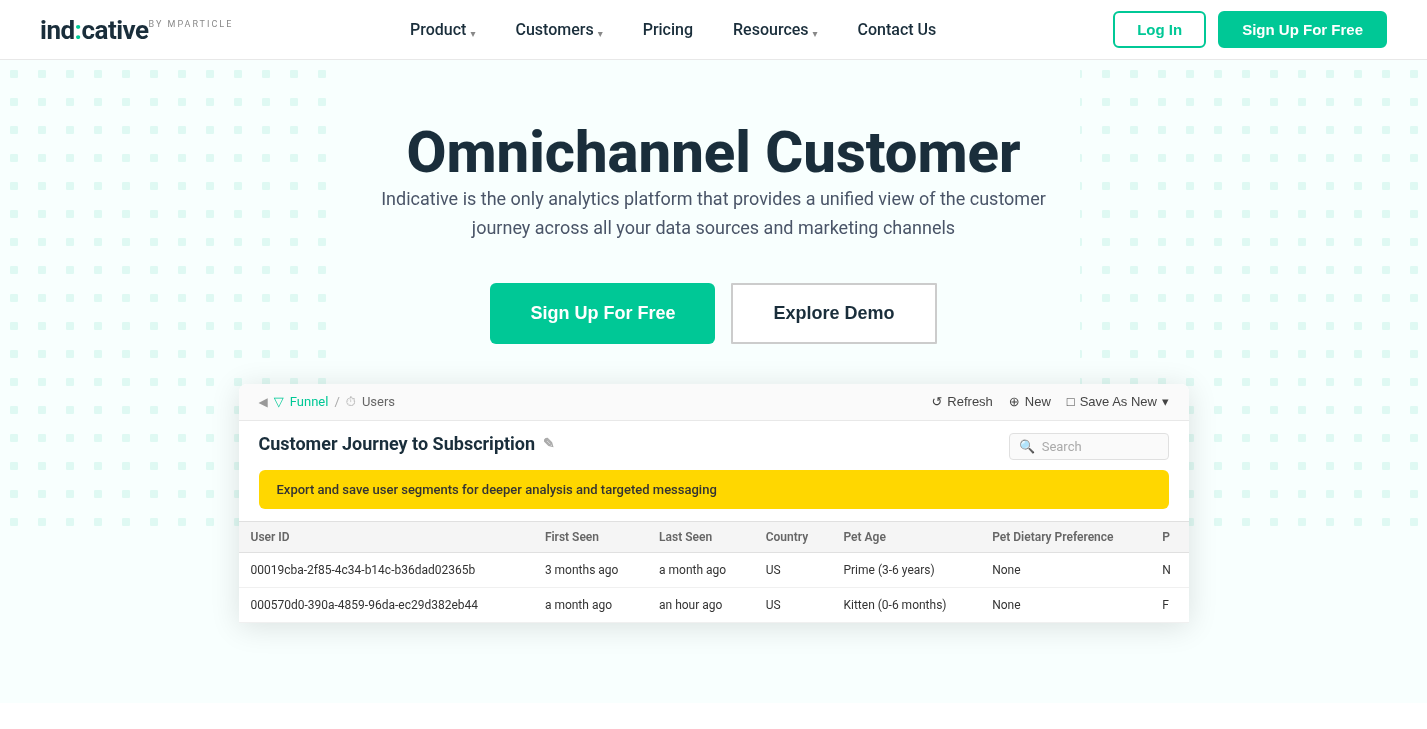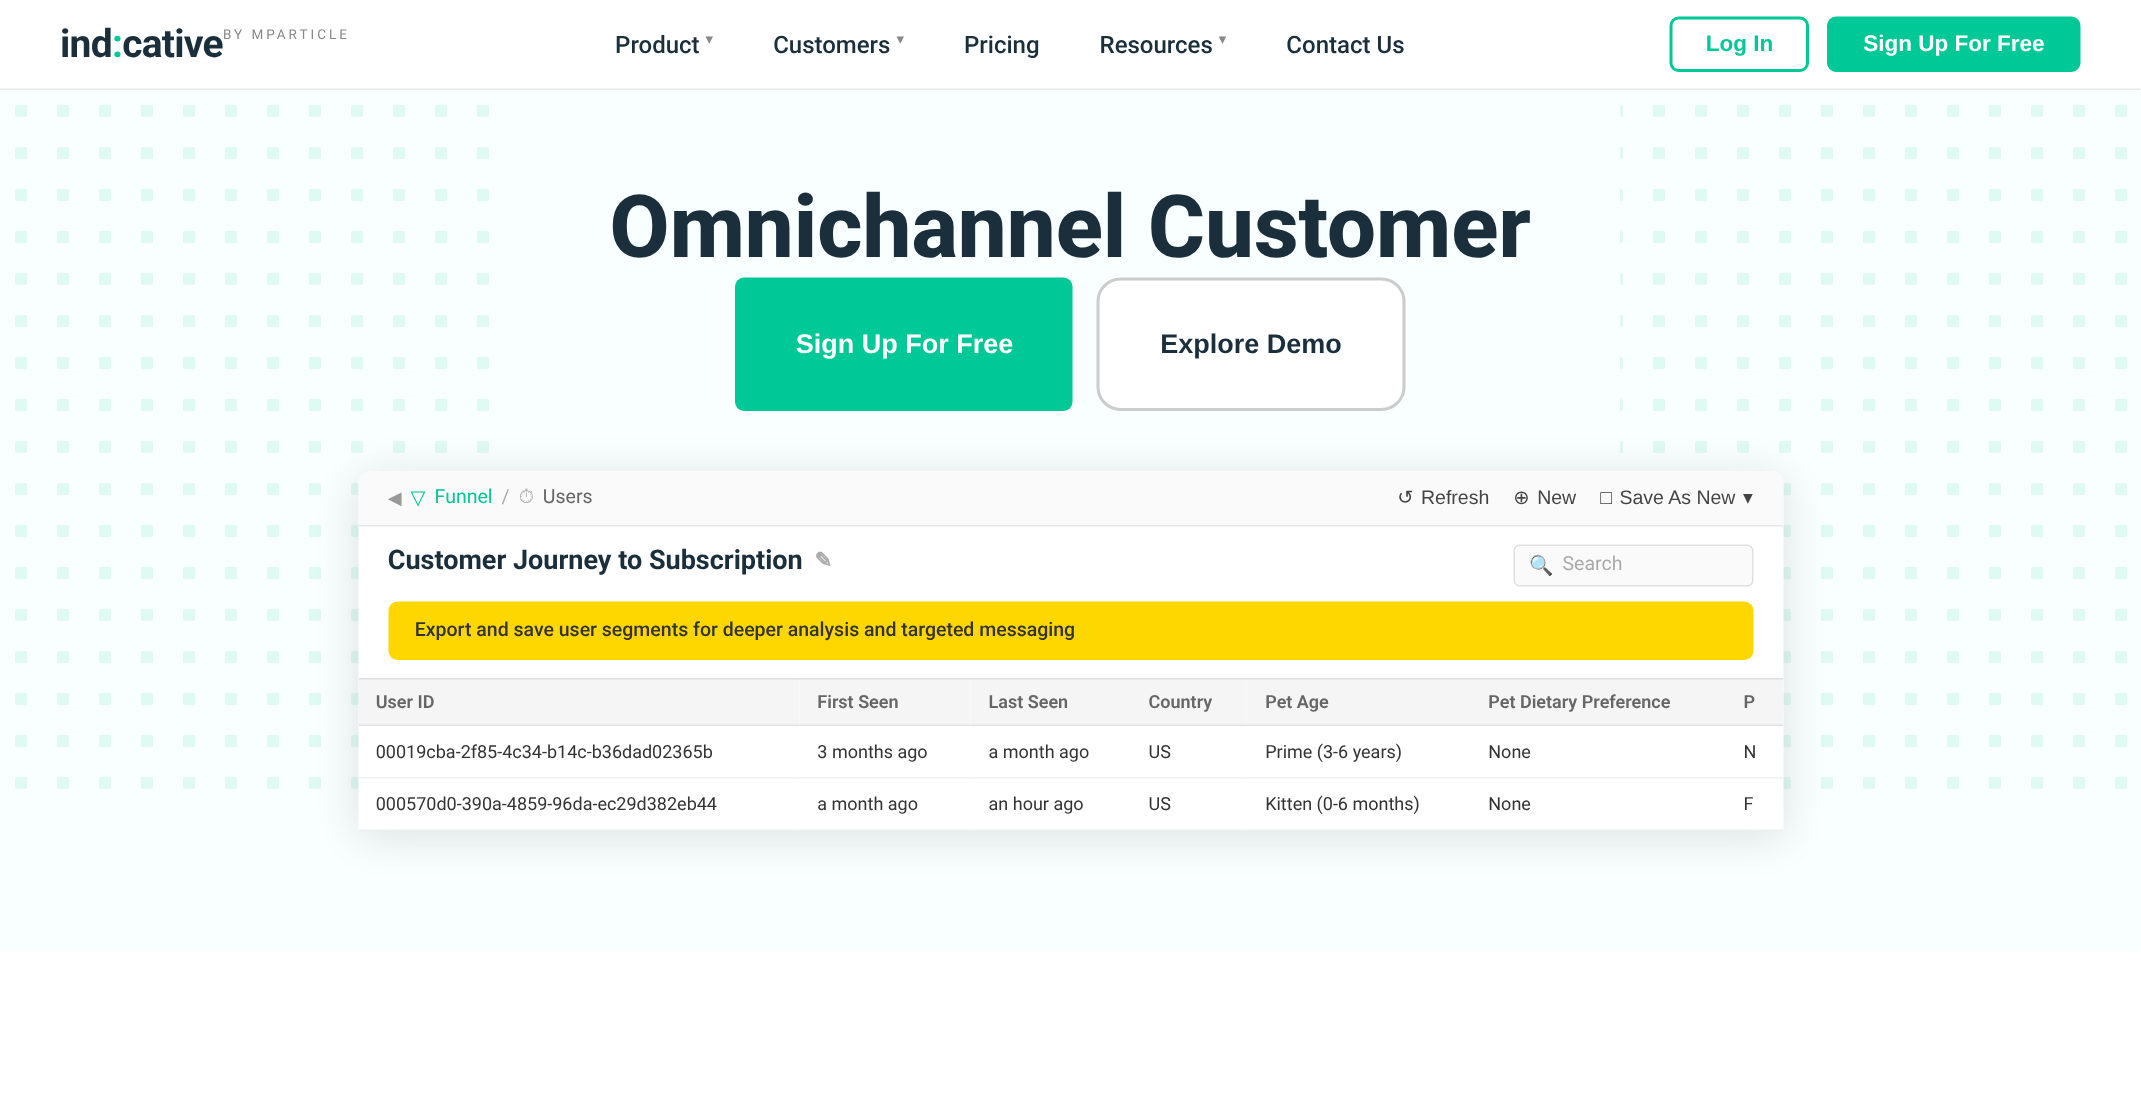--- a/index.html
+++ b/index.html
@@ -12,21 +12,21 @@
       background: #fff; position: relative; z-index: 10;
     }
     .nav-logo { display: flex; flex-direction: row; align-items: flex-start; }
     .logo-text { font-size: 26px; font-weight: 700; color: #1a2e3b; letter-spacing: -0.5px; line-height: 1; }
     .logo-text span.ind { color: #1a2e3b; }
     .logo-text span.colon { color: #00c896; }
     .logo-text span.ative { color: #1a2e3b; }
     .logo-sub { font-size: 9px; color: #888; letter-spacing: 2px; text-transform: uppercase; margin-top: 2px; }
     .nav-links { display: flex; align-items: center; gap: 8px; }
     .nav-link {
-      display: flex; align-items: flex-start; gap: 4px;
+      display: flex; align-items: flex-end; gap: 4px;
       padding: 8px 16px; font-size: 16px; color: #1a2e3b;
       cursor: pointer; text-decoration: none; font-weight: 500;
     }
     .chevron { font-size: 10px; color: #888; }
     .nav-actions { display: flex; align-items: center; gap: 12px; }
     .btn-login {
       padding: 8px 22px; border: 2px solid #00c896; border-radius: 6px;
       color: #00c896; background: #fff; font-size: 15px; font-weight: 600;
       cursor: pointer;
     }
@@ -60,22 +60,22 @@
       font-size: 18px; color: #4a5568; line-height: 1.6;
       margin-bottom: 40px; max-width: 680px; margin-left: auto; margin-right: auto;
     }
     .hero-buttons { display: flex; gap: 16px; justify-content: center; }
     .btn-primary {
       padding: 18px 40px; background: #00c896; color: #fff;
       border: none; border-radius: 6px; font-size: 18px; font-weight: 700;
       cursor: pointer;
     }
     .btn-secondary {
-      padding: 32px 40px; background: #fff; color: #1a2e3b;
-      border: 2px solid #ccc; border-radius: 16px; font-size: 18px; font-weight: 600;
+      padding: 18px 40px; background: #fff; color: #1a2e3b;
+      border: 2px solid #ccc; border-radius: 1px; font-size: 18px; font-weight: 600;
       cursor: pointer;
     }
 
     
     .dashboard-preview {
       position: relative; z-index: 2;
       margin: 40px auto 0;
       max-width: 950px; width: 92%;
       background: #fff; border-radius: 8px 8px 0 0;
       box-shadow: 0 4px 30px rgba(0,0,0,0.12);
@@ -171,20 +171,21 @@
       <rect x="0" y="0" width="340" height="480" fill="url(#dots)" opacity="0.7"></rect>
 
       <rect x="1080" y="0" width="400" height="480" fill="url(#dots)" opacity="0.7"></rect>
     </svg>
   </div>
 
   <div class="hero-content">
     <h1 class="hero-title">
       <span>Omnichannel Customer</span><br>
     </h1>
+    <p class="hero-subtitle">Indicative is the only analytics platform that provides a unified view of the customer journey across all your data sources and marketing channels</p>
     <div class="hero-buttons">
       <button class="btn-primary">Sign Up For Free</button>
       <button class="btn-secondary">Explore Demo</button>
     </div>
   </div>
 
   <div class="dashboard-preview">
 
     <div class="db-topbar">
       <div class="db-breadcrumb">

